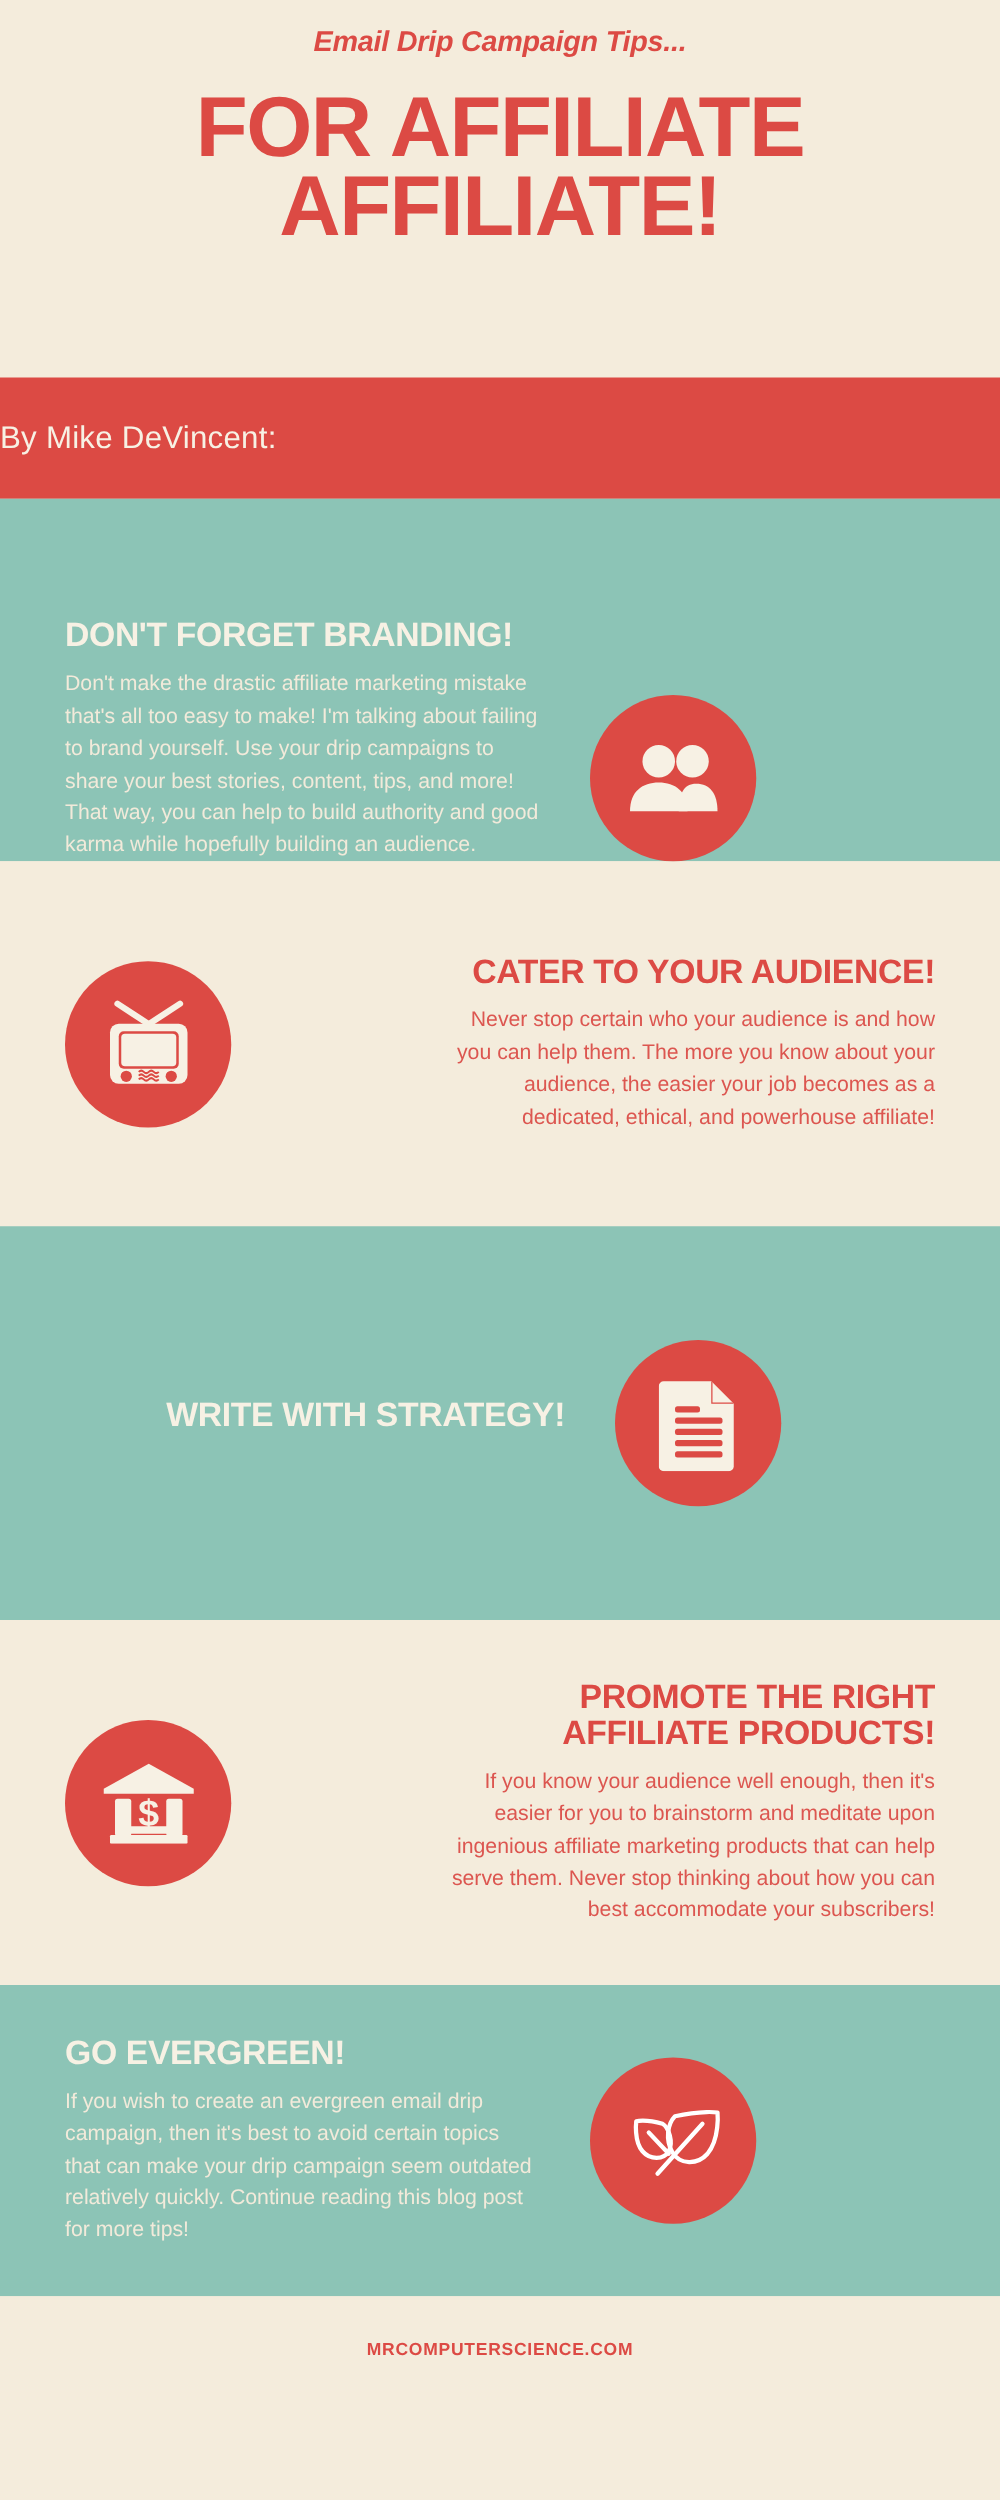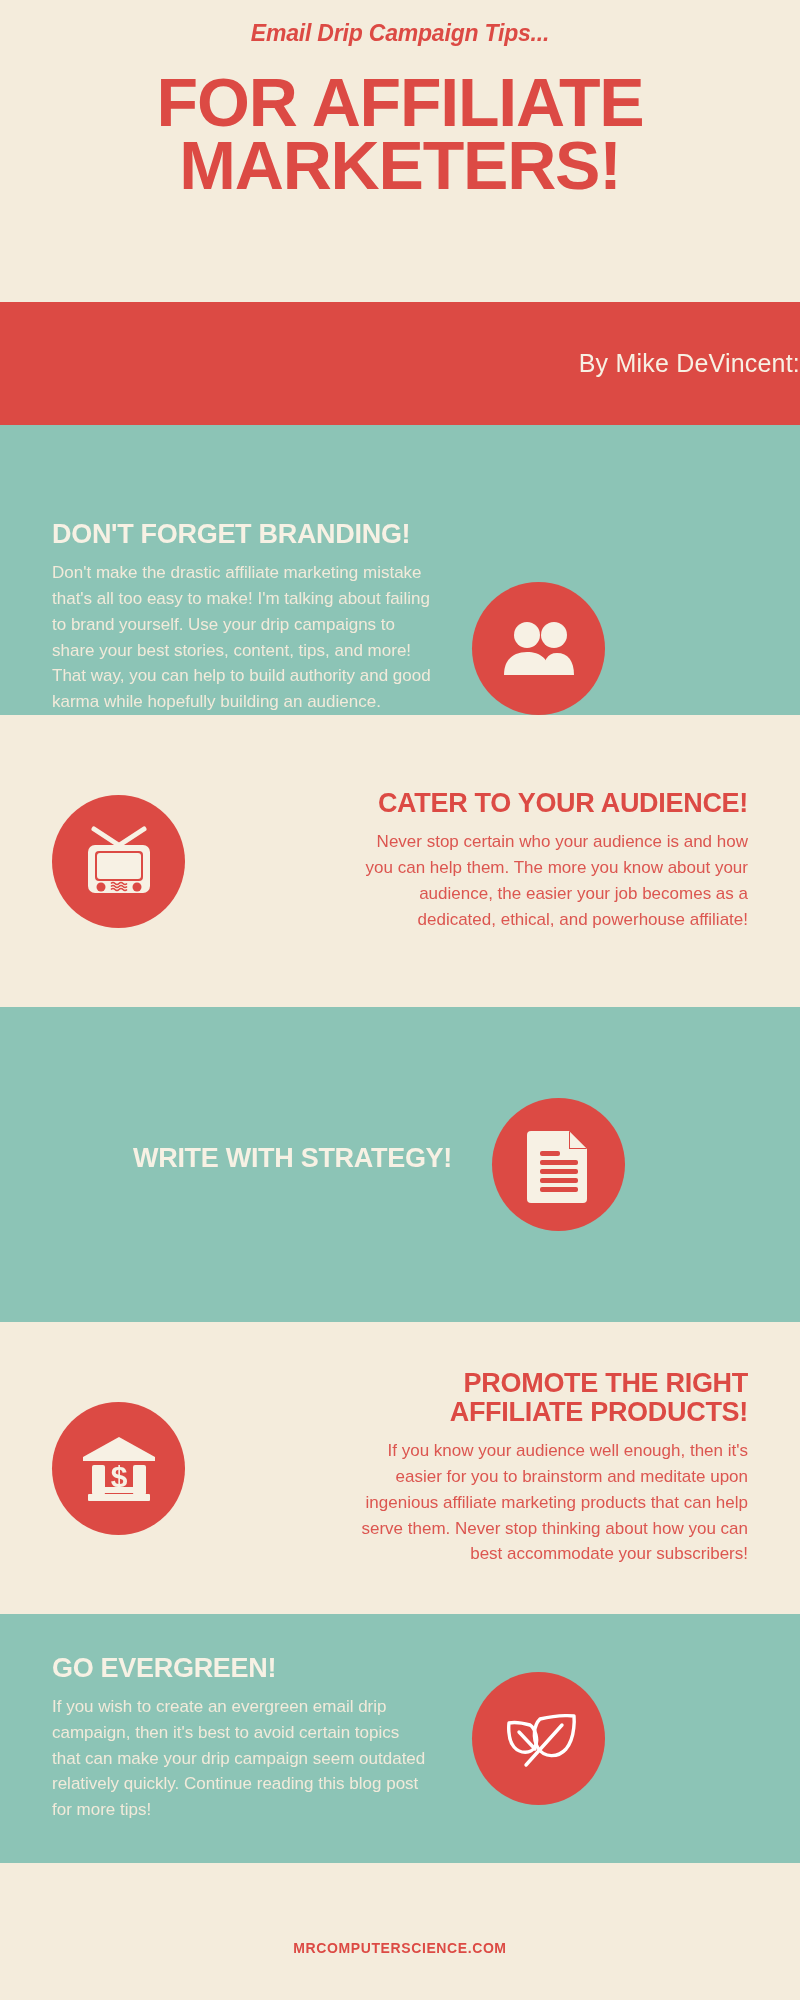--- a/index.html
+++ b/index.html
@@ -32,24 +32,24 @@
     line-height:0.93;
     letter-spacing:-1.2px;
     margin-top:24px;
     padding:0 60px;
   }
   .title span { display:block; }
 
   
   .byline {
     background:#DC4A44;
-    height:123px;
-    display:flex;
-    align-items:center;
-    justify-content:flex-end;
+    height:97px;
+    display:flex;
+    align-items:center;
+    justify-content:flex-start;
   }
   .byline-text {
     color:#F7F1E4;
     font-size:25px;
     letter-spacing:0.2px;
   }
 
   
   .section {
     display:flex;
@@ -104,37 +104,36 @@
   }
   .badge svg { display:block; }
 
   
   .footer {
     background:#F4ECDC;
     height:84px;
     display:flex;
     align-items:center;
     justify-content:center;
-    margin-top:43px;
   }
   .footer-text {
     color:#DC4A44;
     font-weight:bold;
     font-size:14px;
     letter-spacing:0.6px;
   }
 </style>
 </head>
 <body>
 
 <div class="header">
   <div class="kicker">Email Drip Campaign Tips...</div>
   <div class="title">
     <span>FOR AFFILIATE</span>
-    <span>MARKETERS!</span>
+    <span>AFFILIATE!</span>
   </div>
 </div>
 
 <div class="byline">
   <div class="byline-text">By Mike DeVincent:</div>
 </div>
 
 <div class="section teal icon-right" style="height:290px;align-items:flex-end;">
   <div class="sec-text" style="max-width:380px;">
     <div class="sec-heading">DON'T FORGET BRANDING!</div>

